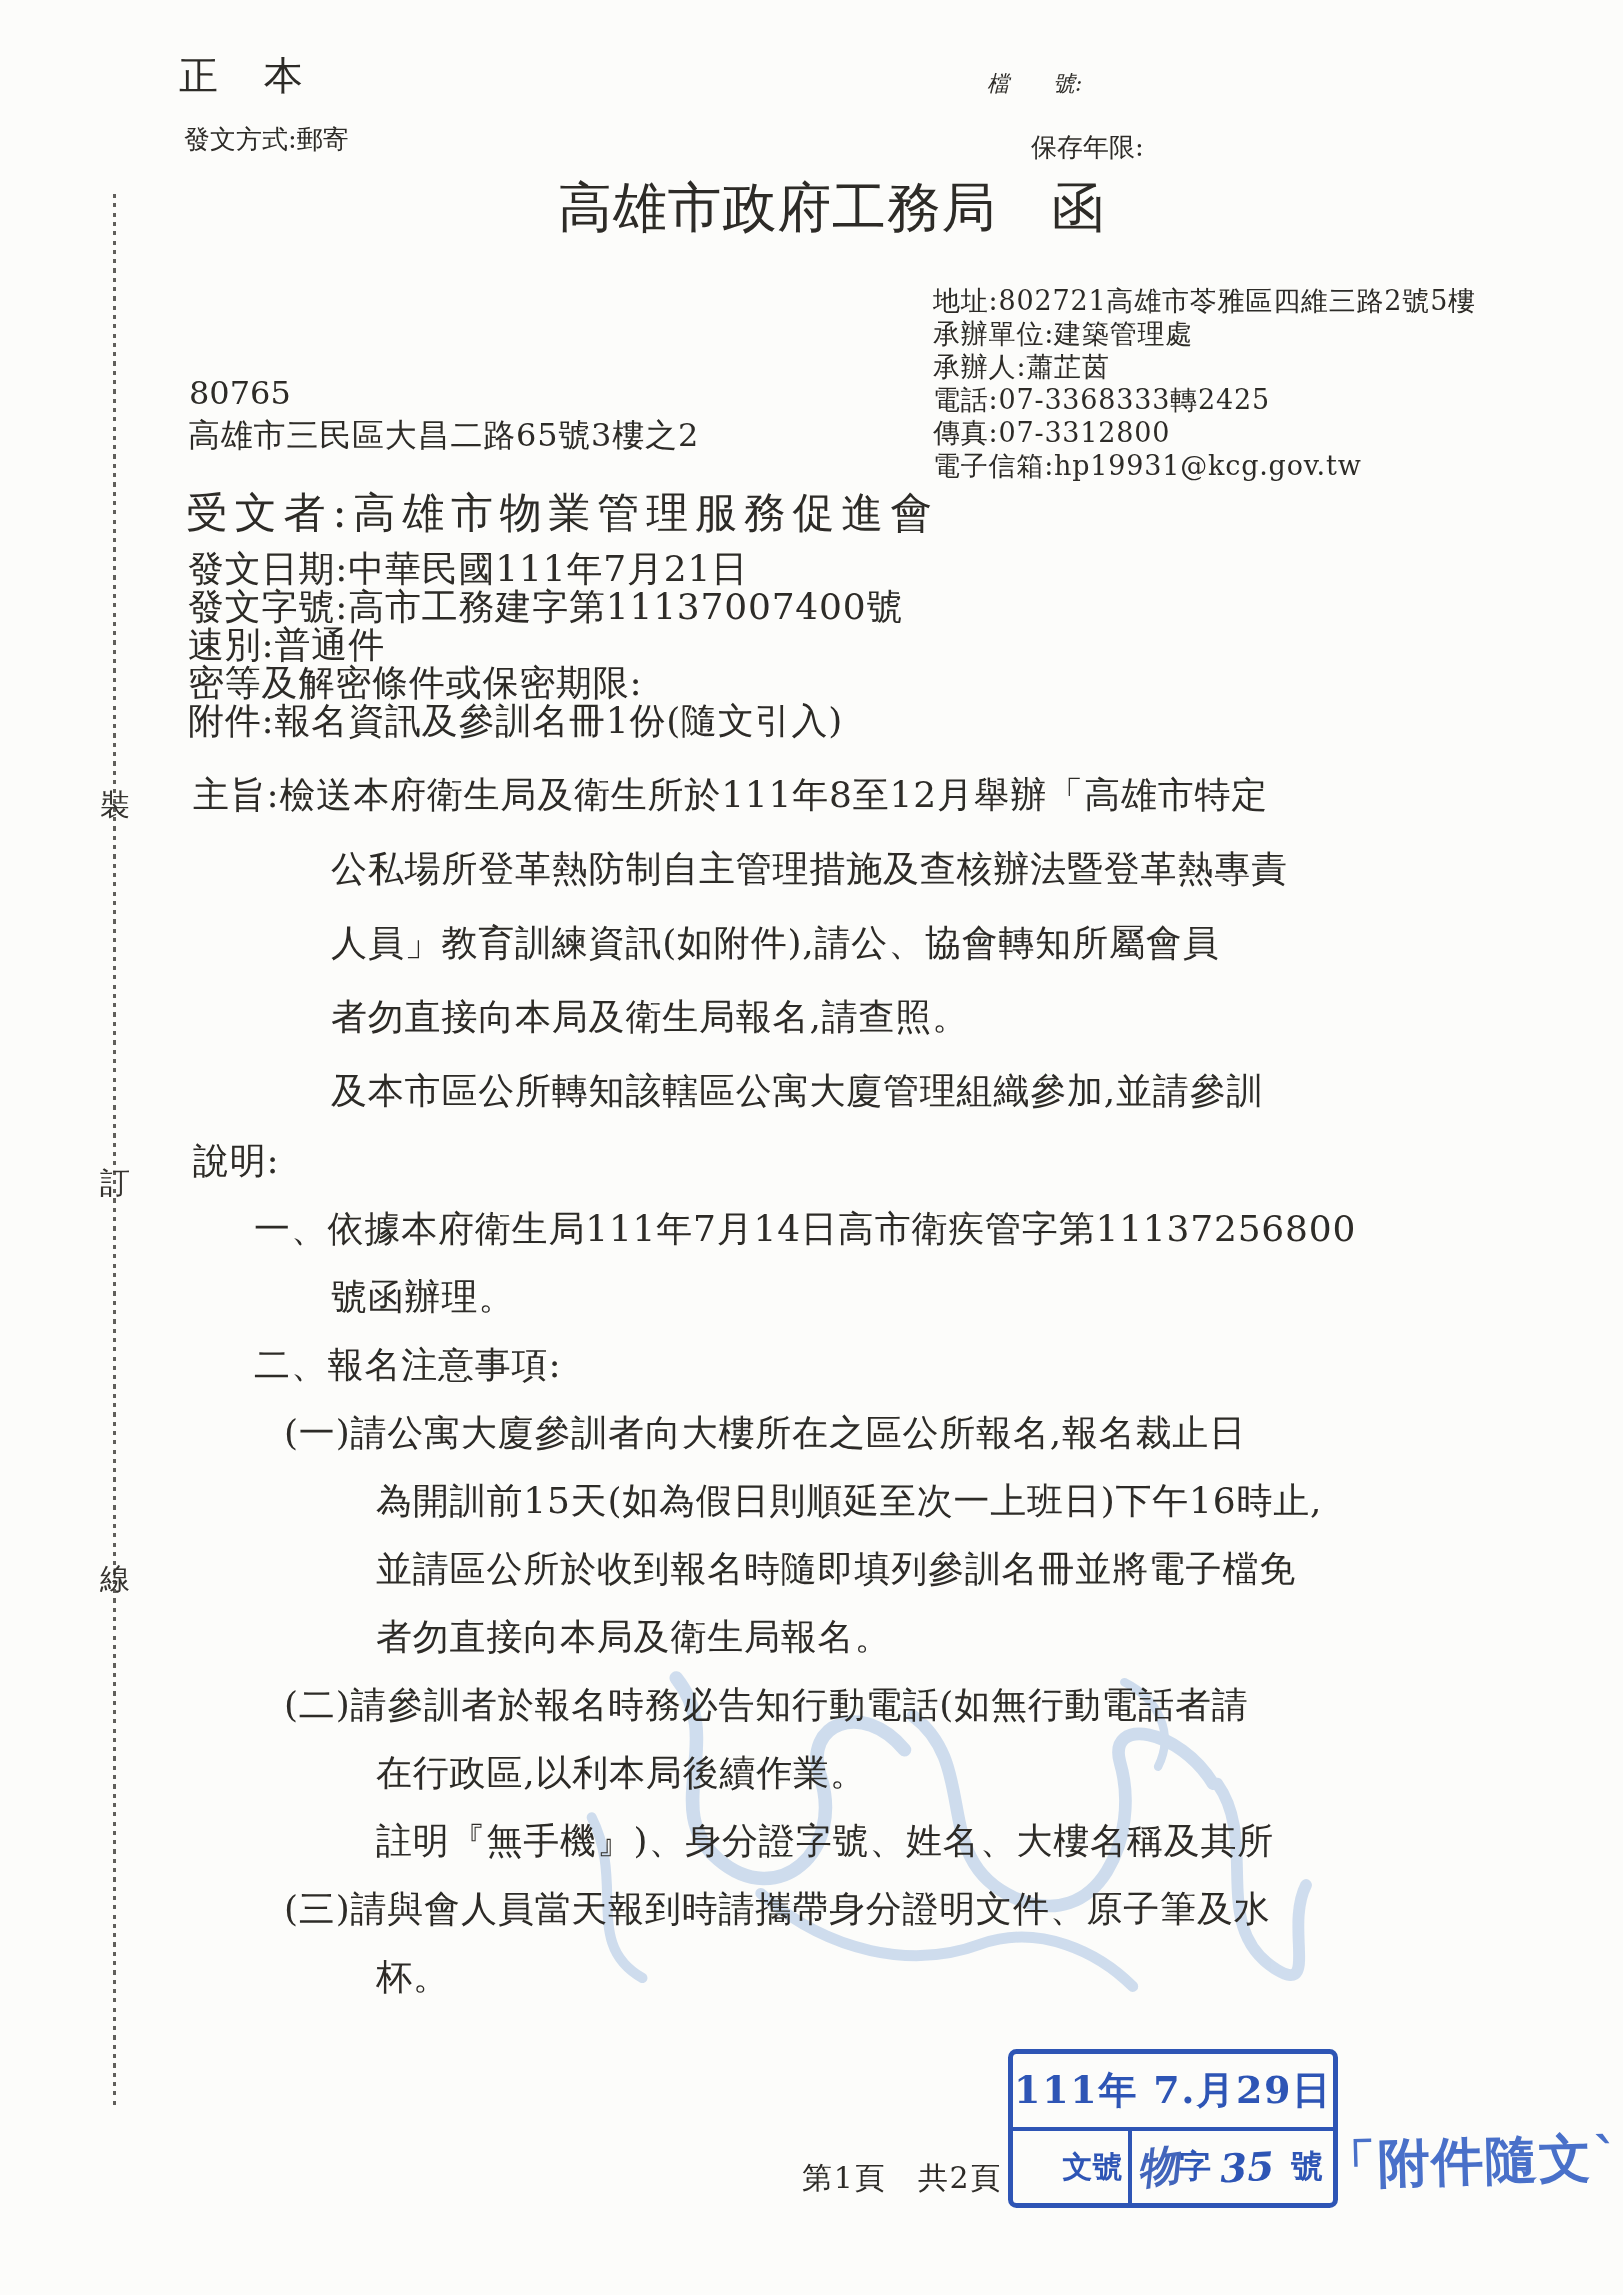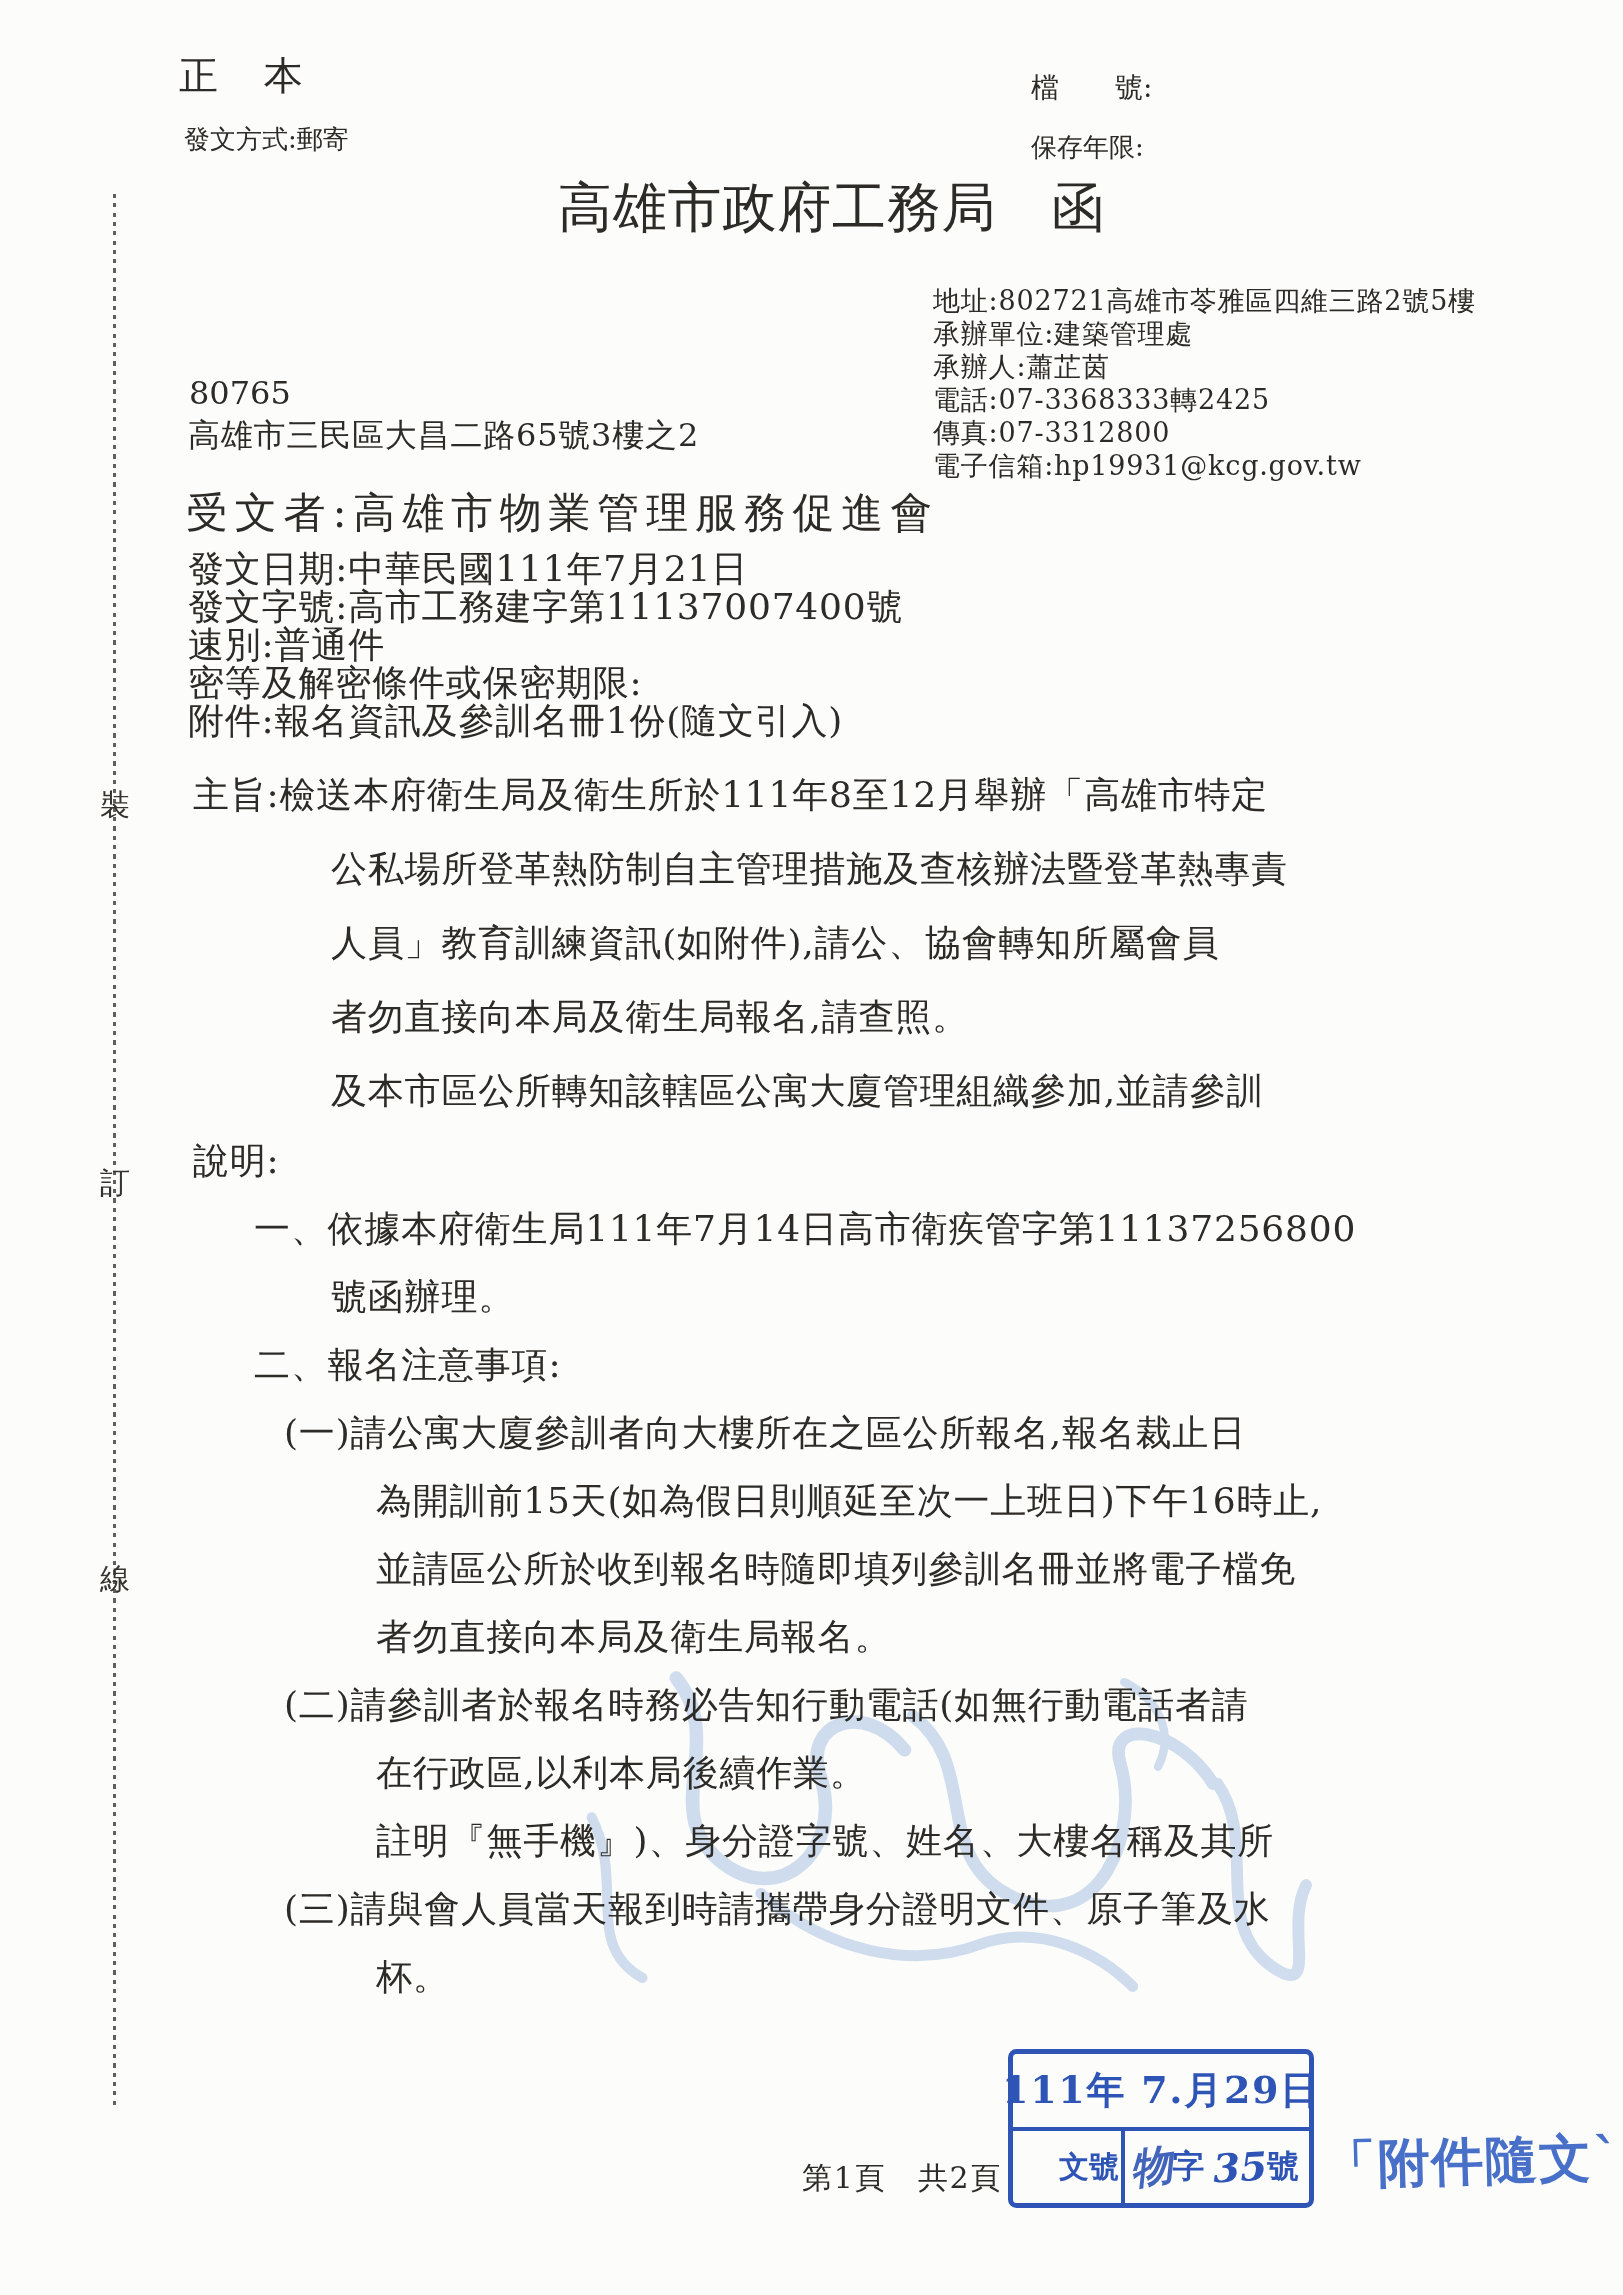--- a/index.html
+++ b/index.html
@@ -16,21 +16,21 @@
   
   .binding-line{
     position:absolute;left:113px;top:194px;width:3.4px;height:1912px;
     background:repeating-linear-gradient(to bottom,#45433f 0 4.2px,transparent 4.2px 9.3px);
     opacity:.85;
   }
   .binding-char{position:absolute;left:100px;font-size:30px;color:#35332f;}
   
   .copy-type{left:179px;top:49px;font-size:39px;letter-spacing:3.4px;}
   .delivery{left:184px;top:122px;font-size:26px;}
-  .file-no{left:1031px;top:69px;font-size:28px;}
+  .file-no{left:987px;top:69px;font-size:22px;font-style:italic;}
   .retention{left:1031px;top:130px;font-size:26px;}
   .doc-title{left:558px;top:172px;font-size:54px;letter-spacing:0.8px;}
   
   .agency{position:absolute;left:933px;top:284px;font-size:27px;line-height:33px;}
   .agency div{white-space:nowrap;letter-spacing:0.8px;}
   
   .zip{left:189px;top:374px;font-size:32px;}
   .addr{left:188px;top:414px;font-size:32px;letter-spacing:0.8px;}
   .to{left:186px;top:485px;font-size:42px;letter-spacing:6.8px;}
   
@@ -44,21 +44,21 @@
   .ix-label{padding-left:193px;}
   .ix-cont{padding-left:331px;}
   .ix-num{padding-left:254px;}
   .ix-numcont{padding-left:331px;}
   .ix-paren{padding-left:284px;}
   .ix-parencont{padding-left:376px;}
   
   .page-info{left:802px;top:2158px;font-size:30px;letter-spacing:1.7px;}
   
   .stamp{
-    position:absolute;left:1008px;top:2049px;width:306px;height:159px;
+    position:absolute;left:1008px;top:2049px;width:330px;height:159px;
     border:5px solid var(--stamp-blue,#2e55b5);border-radius:8.5px;
     color:var(--stamp-blue,#2e55b5);
     display:flex;flex-direction:column;box-sizing:border-box;
   }
   .stamp-date-row{
     height:73px;border-bottom:4.2px solid var(--stamp-blue,#2e55b5);
     display:flex;align-items:center;justify-content:center;
     font-size:38px;letter-spacing:1.7px;font-weight:600;white-space:nowrap;
   }
   .stamp-bottom{flex:1;display:flex;}

